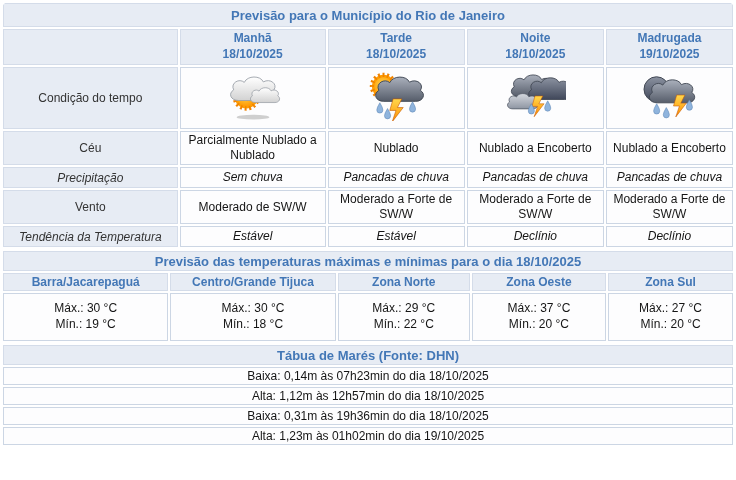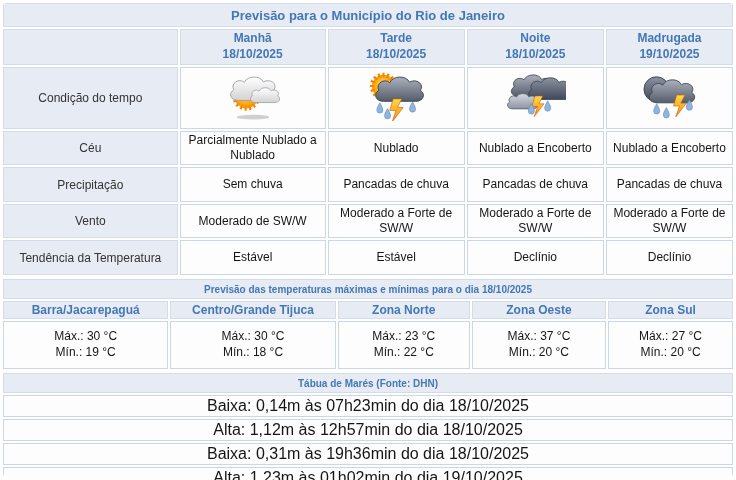--- a/index.html
+++ b/index.html
@@ -8,29 +8,29 @@
   table{border-collapse:separate;border-spacing:2px;table-layout:fixed;width:734px;margin:0 auto;}
   td{text-align:center;vertical-align:middle;padding:1px 3px;box-sizing:border-box;overflow:hidden;}
   .hd{background:#e7ecf4;border:1px solid #d4dce9;}
   .wt{background:#fdfdfe;border:1px solid #ccd6e4;color:#151515;}
   .blue{color:#4377b6;font-weight:bold;}
   .title-row{height:24px;font-size:13px;}
   .period{height:36px;font-size:12px;line-height:1.3;}
   .period .dt{display:block;}
   .iconrow{height:62px;margin-top:16px;}
   .ceurow{height:28px;}
-  .smrow{height:35px;}
+  .smrow{height:21px;font-style:italic;}
   .ventorow{height:34px;}
   .lbl{font-size:12px;color:#333;}
   .val{font-size:12px;line-height:1.25;}
-  .sect{height:20px;font-size:10px;}
+  .sect{height:20px;font-size:13px;}
   .zonehd{height:18px;font-size:12px;}
   .temprow{height:48px;}
   .temprow span{display:block;line-height:1.3;}
-  .tiderow{height:16px;font-size:16px;}
+  .tiderow{height:16px;font-size:12px;}
 </style>
 </head>
 <body>
 
 <svg width="0" height="0" style="position:absolute" aria-hidden="true">
   <defs>
     <radialGradient id="sunGrad" cx="45%" cy="40%" r="65%">
       <stop offset="0%" stop-color="#ffd84d"></stop>
         <stop offset="100%" stop-color="#ff9500"></stop>
     </radialGradient>
@@ -191,21 +191,21 @@
     <tr class="temprow">
       <td class="wt val">
         <span>Máx.: 30 °C</span>
         <span>Mín.: 19 °C</span>
       </td>
       <td class="wt val">
         <span>Máx.: 30 °C</span>
         <span>Mín.: 18 °C</span>
       </td>
       <td class="wt val">
-        <span>Máx.: 23 °C</span>
+        <span>Máx.: 29 °C</span>
         <span>Mín.: 22 °C</span>
       </td>
       <td class="wt val">
         <span>Máx.: 37 °C</span>
         <span>Mín.: 20 °C</span>
       </td>
       <td class="wt val">
         <span>Máx.: 27 °C</span>
         <span>Mín.: 20 °C</span>
       </td>

